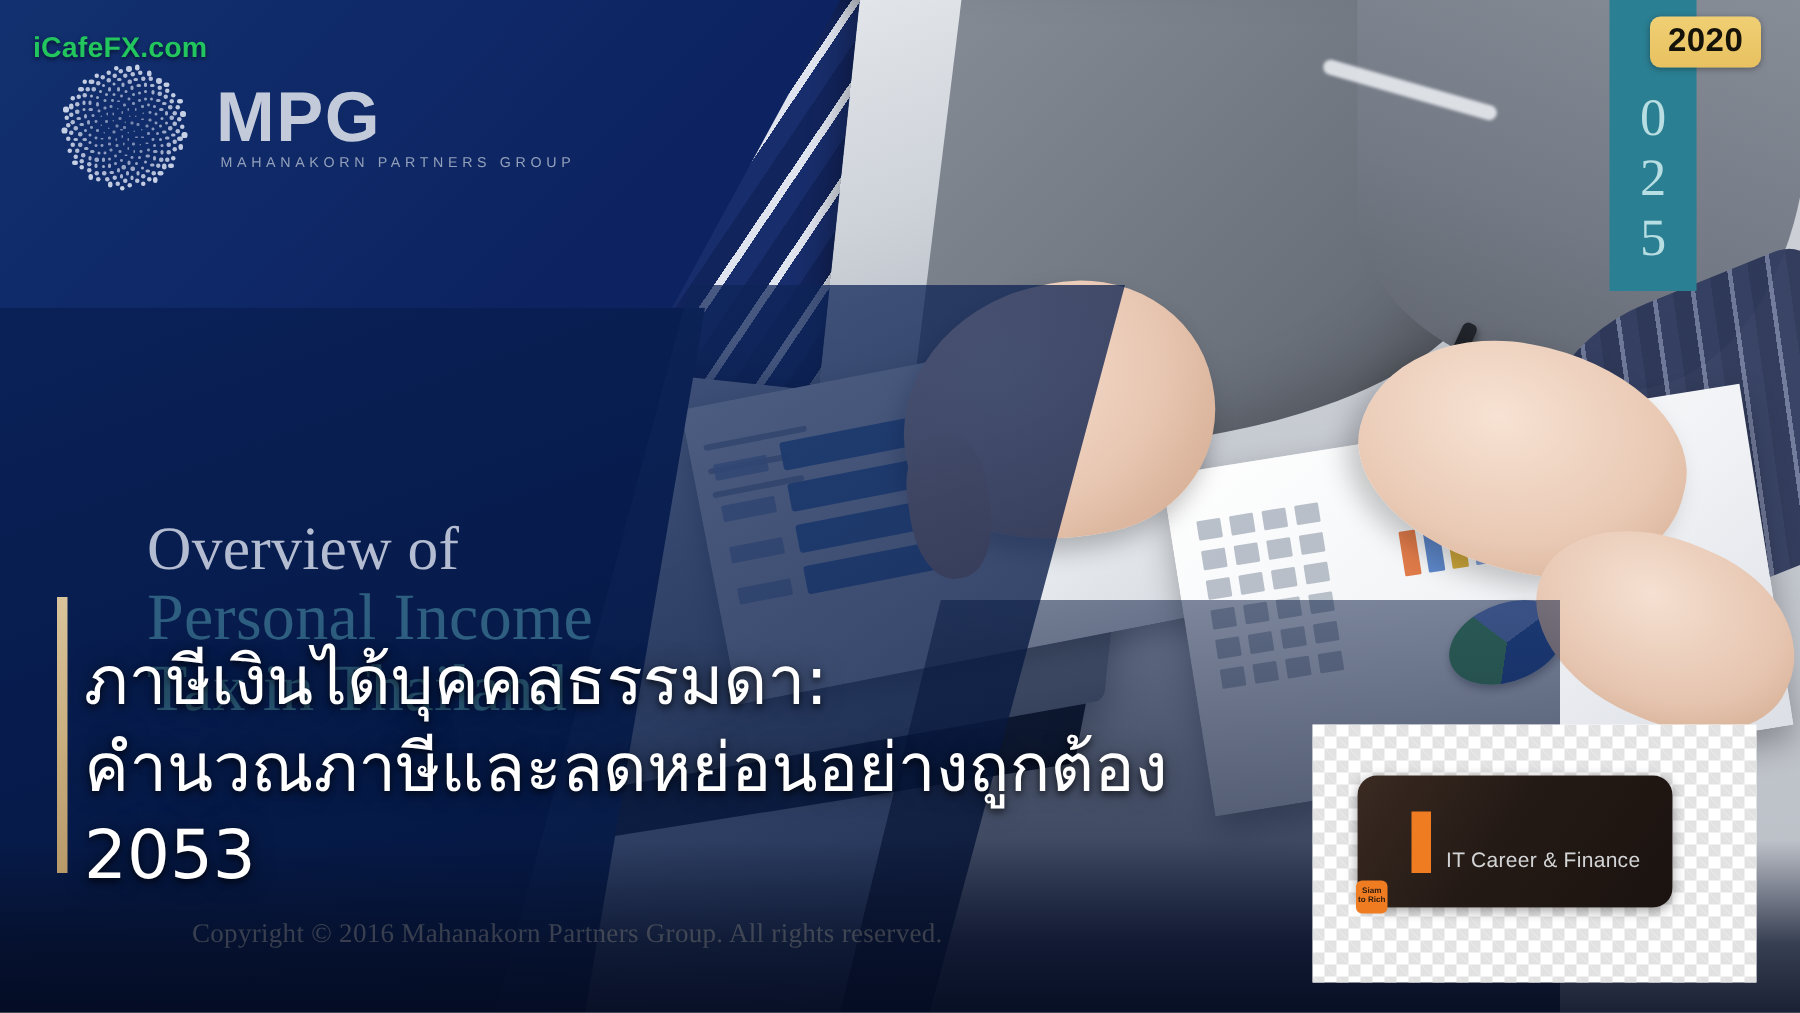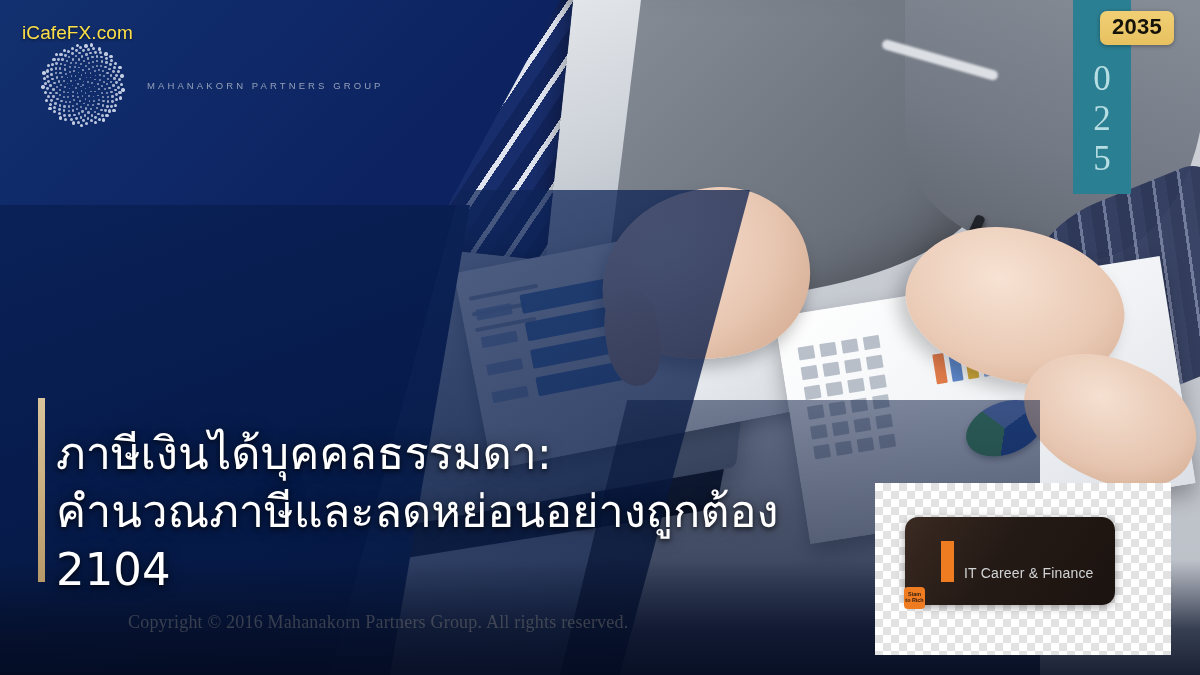--- a/index.html
+++ b/index.html
@@ -177,21 +177,21 @@
   }
   .ov-f{
     position:absolute;left:400px;top:0;width:260px;height:230px;
     background:linear-gradient(135deg,rgba(16,40,96,.55),rgba(10,28,72,.0));
     clip-path:polygon(0 0,55% 0,0 100%);
   }
 
   
   .icafe{
     position:absolute;left:22px;top:22px;
-    font-size:19px;font-weight:400;color:#fde047;letter-spacing:.1px;
+    font-size:19px;font-weight:700;color:#22c55e;letter-spacing:.1px;
     text-shadow:0 1px 3px rgba(0,0,0,.6);
   }
   .mpg{position:absolute;left:40px;top:42px;display:flex;align-items:center;gap:18px;}
   .mpg-mark{position:relative;width:86px;height:86px;}
   .mpg-mark i{
     position:absolute;border-radius:50%;background:#c9d2e6;display:block;
   }
   .mpg-text{display:flex;flex-direction:column;gap:2px;}
   .mpg-name{
     font-size:47px;font-weight:700;color:#c3cbdb;line-height:.95;letter-spacing:1px;
@@ -642,39 +642,45 @@
         <i style="left: 39.9042px; top: 81.6231px; width: 3.43538px; height: 3.43538px; opacity: 0.99;"></i>
         <i style="left: 14.9926px; top: 10.5405px; width: 3.44346px; height: 3.44346px; opacity: 0.99;"></i>
         <i style="left: 81.4987px; top: 46.1933px; width: 3.45154px; height: 3.45154px; opacity: 0.99;"></i>
         <i style="left: 8.22226px; top: 64.8606px; width: 3.45962px; height: 3.45962px; opacity: 0.99;"></i>
         <i style="left: 49.7161px; top: 1.46996px; width: 3.46769px; height: 3.46769px; opacity: 0.99;"></i>
         <i style="left: 61.9536px; top: 76.3828px; width: 3.47577px; height: 3.47577px; opacity: 0.99;"></i>
         <i style="left: 2.20133px; top: 29.3149px; width: 3.48385px; height: 3.48385px; opacity: 1;"></i>
         <i style="left: 78.1921px; top: 23.6441px; width: 3.49192px; height: 3.49192px; opacity: 1;"></i>
       </div>
     <div class="mpg-text">
+      <div class="mpg-name">MPG</div>
       <div class="mpg-sub">MAHANAKORN PARTNERS GROUP</div>
     </div>
   </div>
 
   <div class="yearbar">
     <span>0</span>
     <span>2</span>
     <span>5</span>
   </div>
-  <div class="yearbadge">2035</div>
-
+  <div class="yearbadge">2020</div>
+
+  <div class="bgtitle">
+    <div class="l1">Overview of</div>
+    <div class="l2">Personal Income</div>
+    <div class="l3">Tax in Thailand</div>
+  </div>
   <div class="copyright">Copyright © 2016 Mahanakorn Partners Group. All rights reserved.</div>
 
   <div class="accent"></div>
 
   <div class="headline">
     <div>ภาษีเงินได้บุคคลธรรมดา:</div>
     <div>คำนวณภาษีและลดหย่อนอย่างถูกต้อง</div>
-    <div>2104</div>
+    <div>2053</div>
   </div>
 
   <div class="s2r">
     <div class="s2r-card">
       <div class="s2r-bar"></div>
       <div class="s2r-tag">IT Career &amp; Finance</div>
     </div>
     <div class="s2r-badge">
       <span>Siam</span>
       <span>to Rich</span>

